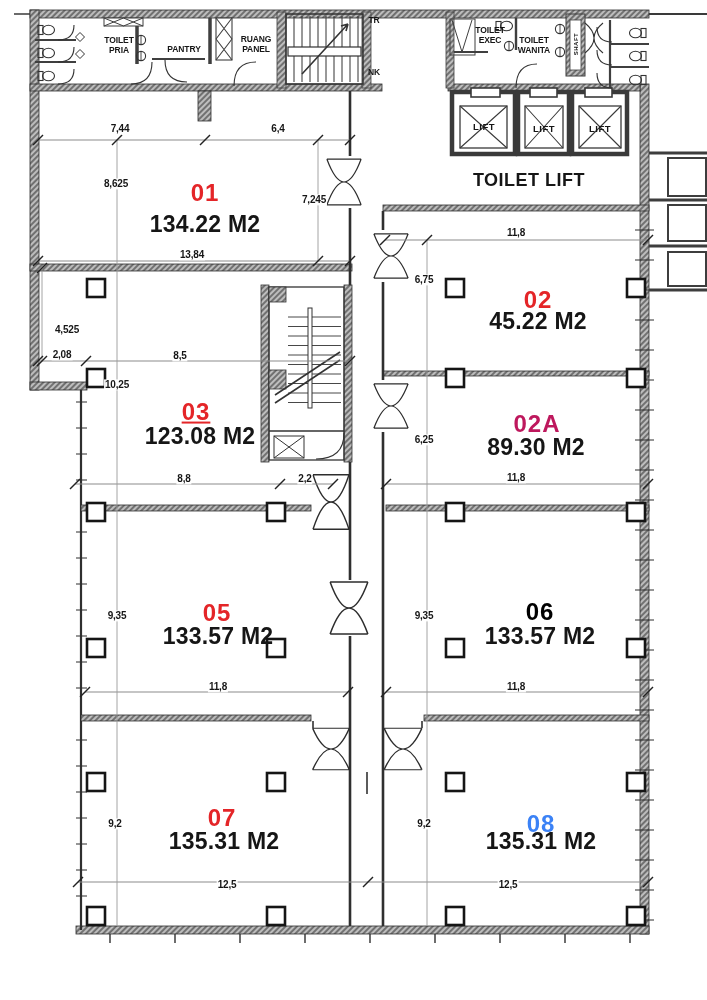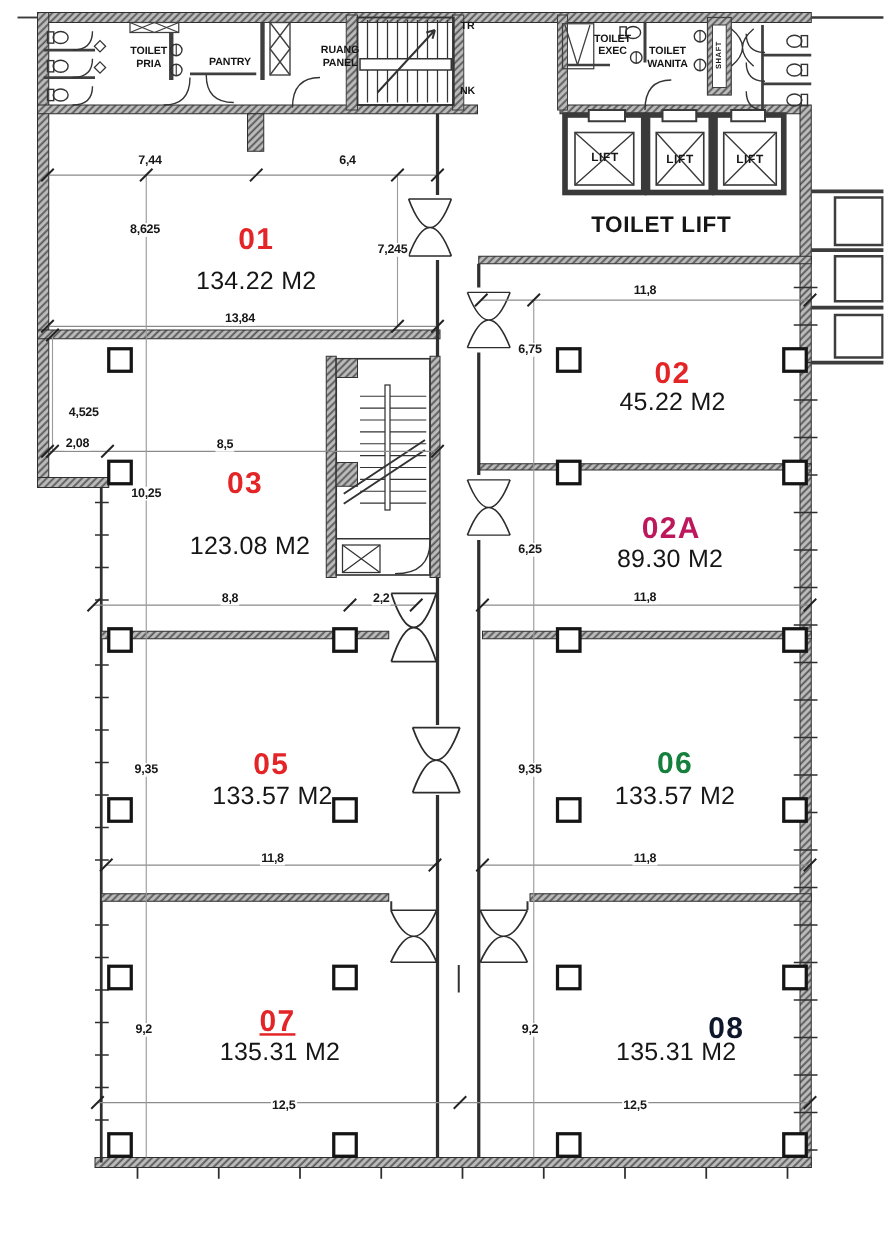--- a/index.html
+++ b/index.html
@@ -4,21 +4,21 @@
 <style>
   html,body{margin:0;padding:0;background:#fff}
   .canvas{position:relative;width:707px;height:1000px;background:#fff;overflow:hidden;
           font-family:"Liberation Sans",sans-serif;}
   .canvas svg{position:absolute;left:0;top:0}
   .lbl{position:absolute;transform:translate(-50%,-50%);white-space:pre-line;text-align:center;
        color:#161616;line-height:1.12}
   .dim{font-weight:bold;font-size:10px;letter-spacing:-0.2px;background:rgba(255,255,255,.93);padding:0 1px}
   .svc{font-weight:bold;font-size:8.5px;letter-spacing:-0.1px}
   .num{font-weight:bold;font-size:24px;letter-spacing:1px}
-  .area{font-weight:normal;font-size:20px;letter-spacing:0.2px}
+  .area{font-weight:bold;font-size:23px;letter-spacing:0.2px}
   .lift{font-weight:bold;font-size:9.5px;letter-spacing:0.5px}
   .lobby{font-weight:bold;font-size:18px;letter-spacing:0.5px}
   .vert{writing-mode:vertical-rl;font-size:6px;font-weight:bold;letter-spacing:0.5px;
         transform:translate(-50%,-50%) rotate(180deg)}
 </style>
 </head>
 <body>
 
 <div class="canvas">
 
@@ -262,61 +262,61 @@
 <div class="lbl dim" style="left:120px;top:129px">7,44</div>
 <div class="lbl dim" style="left:278px;top:129px">6,4</div>
 <div class="lbl dim" style="left:116px;top:184px">8,625</div>
 <div class="lbl dim" style="left:314px;top:200px">7,245</div>
 <div class="lbl dim" style="left:192px;top:255px">13,84</div>
 <div class="lbl dim" style="left:516px;top:233px">11,8</div>
 <div class="lbl dim" style="left:424px;top:280px">6,75</div>
 <div class="lbl dim" style="left:67px;top:330px">4,525</div>
 <div class="lbl dim" style="left:62px;top:355px">2,08</div>
 <div class="lbl dim" style="left:180px;top:356px">8,5</div>
-<div class="lbl dim" style="left:117px;top:395px">10,25</div>
+<div class="lbl dim" style="left:117px;top:385px">10,25</div>
 <div class="lbl dim" style="left:184px;top:479px">8,8</div>
 <div class="lbl dim" style="left:305px;top:479px">2,2</div>
 <div class="lbl dim" style="left:424px;top:440px">6,25</div>
 <div class="lbl dim" style="left:516px;top:478px">11,8</div>
 <div class="lbl dim" style="left:117px;top:616px">9,35</div>
 <div class="lbl dim" style="left:218px;top:687px">11,8</div>
 <div class="lbl dim" style="left:424px;top:616px">9,35</div>
 <div class="lbl dim" style="left:516px;top:687px">11,8</div>
 <div class="lbl dim" style="left:115px;top:824px">9,2</div>
 <div class="lbl dim" style="left:227px;top:885px">12,5</div>
 <div class="lbl dim" style="left:424px;top:824px">9,2</div>
 <div class="lbl dim" style="left:508px;top:885px">12,5</div>
 
 <div class="lbl svc" style="left:119px;top:46px">TOILET
 PRIA</div>
 <div class="lbl svc" style="left:184px;top:50px">PANTRY</div>
-<div class="lbl svc" style="left:272px;top:45px">RUANG
+<div class="lbl svc" style="left:256px;top:45px">RUANG
 PANEL</div>
 <div class="lbl svc" style="left:374px;top:21px">TR</div>
 <div class="lbl svc" style="left:374px;top:73px">NK</div>
 <div class="lbl svc" style="left:490px;top:36px">TOILET
 EXEC</div>
 <div class="lbl svc" style="left:534px;top:46px">TOILET
 WANITA</div>
 <div class="lbl vert" style="left:576px;top:44px">SHAFT</div>
 <div class="lbl lift" style="left:484px;top:127px">LIFT</div>
 <div class="lbl lift" style="left:544px;top:129px">LIFT</div>
 <div class="lbl lift" style="left:600px;top:129px">LIFT</div>
 <div class="lbl lobby" style="left:529px;top:180px">TOILET LIFT</div>
 
 <div class="lbl num" style="left: 205px; top: 193px; color: rgb(228, 37, 40);">01</div>
 <div class="lbl area" style="left:205px;top:225px">134.22 M2</div>
 <div class="lbl num" style="left: 538px; top: 300px; color: rgb(228, 37, 40);">02</div>
 <div class="lbl area" style="left:538px;top:322px">45.22 M2</div>
-<div class="lbl num" style="left: 196px; top: 388px; color: rgb(228, 37, 40);">03</div>
+<div class="lbl num" style="left: 196px; top: 412px; color: rgb(228, 37, 40); text-decoration: underline;">03</div>
 <div class="lbl area" style="left:200px;top:437px">123.08 M2</div>
 <div class="lbl num" style="left: 537px; top: 424px; color: #be185d;">02A</div>
 <div class="lbl area" style="left:536px;top:448px">89.30 M2</div>
 <div class="lbl num" style="left: 217px; top: 613px; color: rgb(228, 37, 40);">05</div>
 <div class="lbl area" style="left:218px;top:637px">133.57 M2</div>
-<div class="lbl num" style="left: 540px; top: 612px; color: #15803d;">06</div>
+<div class="lbl num" style="left: 540px; top: 612px; color: #000000;">06</div>
 <div class="lbl area" style="left:540px;top:637px">133.57 M2</div>
-<div class="lbl num" style="left: 222px; top: 818px; color: rgb(228, 37, 40); text-decoration: underline;">07</div>
+<div class="lbl num" style="left: 222px; top: 818px; color: rgb(228, 37, 40);">07</div>
 <div class="lbl area" style="left:224px;top:842px">135.31 M2</div>
-<div class="lbl num" style="left: 541px; top: 824px; color: #0f172a; margin-left: 40px;">08</div>
+<div class="lbl num" style="left: 541px; top: 824px; color: #3b82f6;">08</div>
 <div class="lbl area" style="left:541px;top:842px">135.31 M2</div>
 
 </div>
 
 </body></html>

